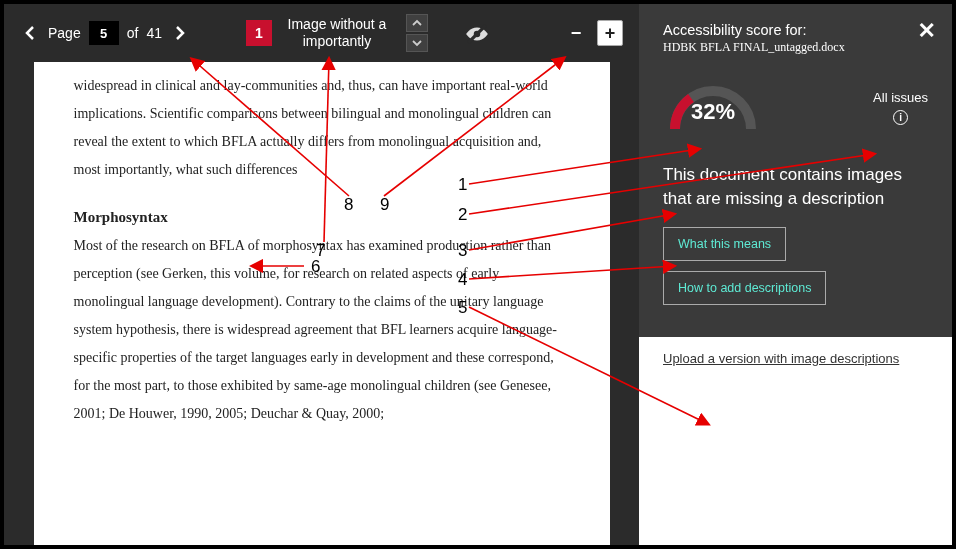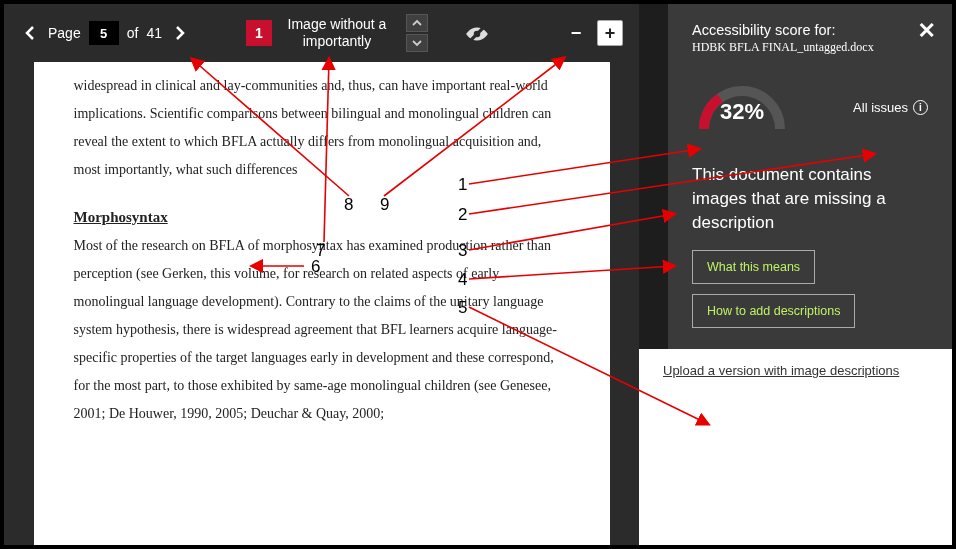--- a/index.html
+++ b/index.html
@@ -76,41 +76,41 @@
   }
   .photo-figures .child {
     position: absolute; left: 8px; top: 22px; width: 30px; height: 30px; border-radius: 50%;
     background: #4a3026;
   }
   .photo-figures .book {
     position: absolute; left: 10px; top: 48px; width: 70px; height: 18px;
     background: linear-gradient(90deg, #eee 48%, #ccc 50%, #eee 52%);
     transform: perspective(60px) rotateX(35deg);
   }
-  .heading-u { font-weight: bold; text-decoration: underline; font-size: 15px; margin-top: 18px; display: block; }
+  .heading-u { font-weight: bold; font-size: 15px; margin-top: 18px; display: block; }
 
   
   .panel { flex: 1; height: 100%; background: #1d1d1d; color: #fff; display: flex; flex-direction: column; position: relative; }
-  .panel-top { background: #3a3a3a; padding: 18px 24px 21px; margin-left: 29px; }
+  .panel-top { background: #3a3a3a; padding: 18px 24px 32px; }
   .close-x { position: absolute; top: 14px; right: 16px; font-size: 22px; cursor: pointer; color: #fff; font-weight: bold; }
   .score-label { font-size: 14.5px; }
   .score-file { font-size: 12px; margin-top: 2px; word-break: break-all; font-family: Liberation Serif, serif; }
   .score-block { display: flex; align-items: center; justify-content: space-between; margin-top: 24px; }
   .gauge-wrap { position: relative; width: 100px; height: 56px; }
   .gauge-svg { position: absolute; top: 0; left: 0; }
   .score-num { position: absolute; top: 20px; left: 0; width: 100px; text-align: center; font-size: 22px; font-weight: bold; }
-  .all-issues { font-size: 13px; display: flex; align-items: center; gap: 5px; cursor: pointer; }
+  .all-issues { font-size: 13px; display: flex; align-items: center; gap: 5px; cursor: pointer; flex-direction: column; }
   .info-i {
     display: inline-flex; width: 15px; height: 15px; border: 1.5px solid #fff; border-radius: 50%;
     align-items: center; justify-content: center; font-size: 10px; font-family: Arial; font-weight: bold;
   }
   .issue-desc { font-size: 17px; line-height: 1.4; margin-top: 28px; }
   .guide-buttons { margin-top: 16px; display: flex; flex-direction: column; gap: 10px; align-items: flex-start; }
   .outline-btn {
-    border: 1px solid #aaa; padding: 9px 14px; font-size: 12.5px; color: #bef264; background: transparent;
+    border: 1px solid #aaa; padding: 9px 14px; font-size: 12.5px; color: #5eead4; background: transparent;
     cursor: pointer;
   }
   .panel-bottom { background: #fff; color: #333; flex: 1; padding: 14px 24px 18px; text-decoration: underline; }
   .upload-hint { font-size: 13px; }
   .dropzone {
     margin-top: 12px; border: 2px dashed #bbb; border-radius: 2px;
     height: 142px; display: flex; flex-direction: column; align-items: center; justify-content: center;
     gap: 6px;
   }
   .upload-icon { width: 22px; height: 22px; }

